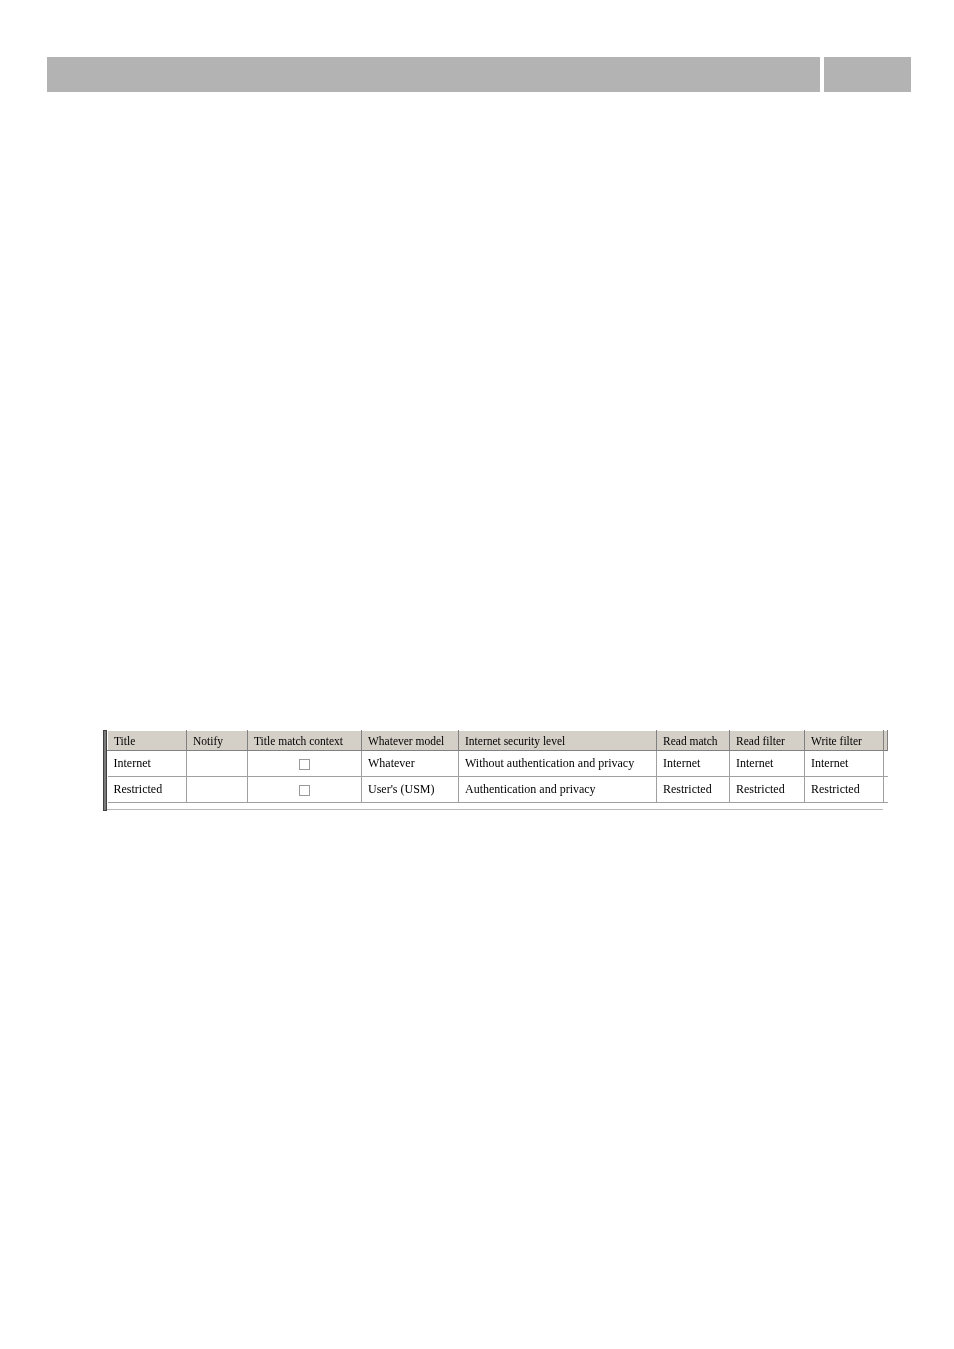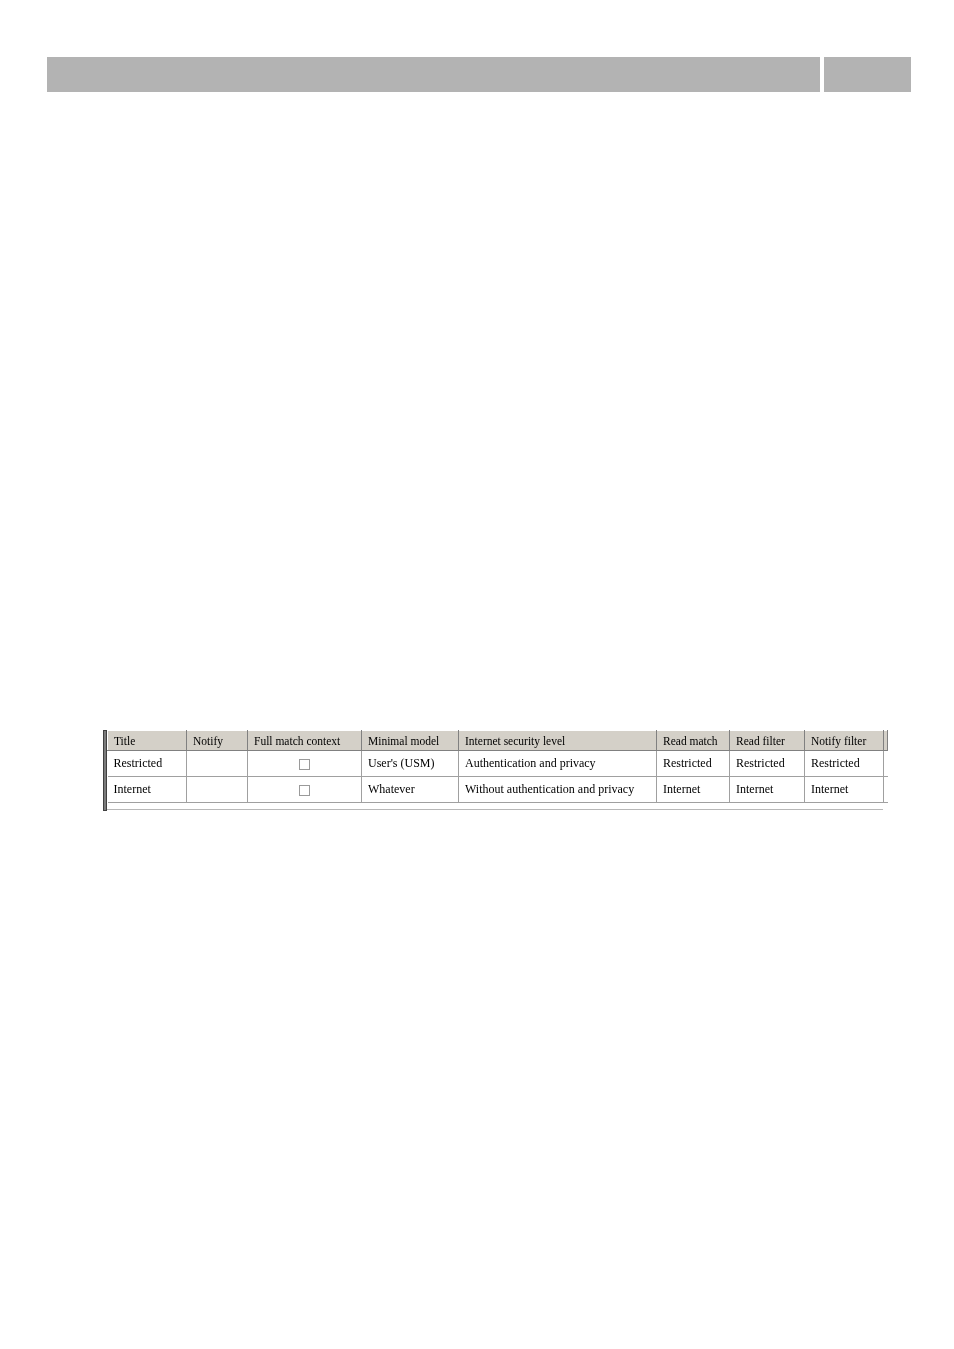--- a/index.html
+++ b/index.html
@@ -182,55 +182,55 @@
         <col style="width:73px">
         <col style="width:75px">
         <col style="width:79px">
         <col style="width:4px">
       </colgroup>
 
       <thead>
         <tr>
           <th>Title</th>
           <th>Notify</th>
-          <th>Full match context</th>
-          <th>Minimal model</th>
+          <th>Title match context</th>
+          <th>Whatever model</th>
           <th>Internet security level</th>
           <th>Read match</th>
           <th>Read filter</th>
-          <th>Notify filter</th>
+          <th>Write filter</th>
           <th class="pad-col"></th>
         </tr>
       </thead>
 
       <tbody>
+        <tr>
+          <td>Internet</td>
+          <td></td>
+          <td class="center">
+            <span class="cbox"></span>
+          </td>
+          <td>Whatever</td>
+          <td>Without authentication and privacy</td>
+          <td>Internet</td>
+          <td>Internet</td>
+          <td>Internet</td>
+          <td class="tail"></td>
+        </tr>
         <tr>
           <td>Restricted</td>
           <td></td>
           <td class="center">
             <span class="cbox"></span>
           </td>
           <td>User's (USM)</td>
           <td>Authentication and privacy</td>
           <td>Restricted</td>
           <td>Restricted</td>
           <td>Restricted</td>
           <td class="tail"></td>
         </tr>
-        <tr>
-          <td>Internet</td>
-          <td></td>
-          <td class="center">
-            <span class="cbox"></span>
-          </td>
-          <td>Whatever</td>
-          <td>Without authentication and privacy</td>
-          <td>Internet</td>
-          <td>Internet</td>
-          <td>Internet</td>
-          <td class="tail"></td>
-        </tr>
       </tbody>
     </table>
   </div>
 
   <div class="grid-foot"></div>
 </div>
 
 </body></html>

